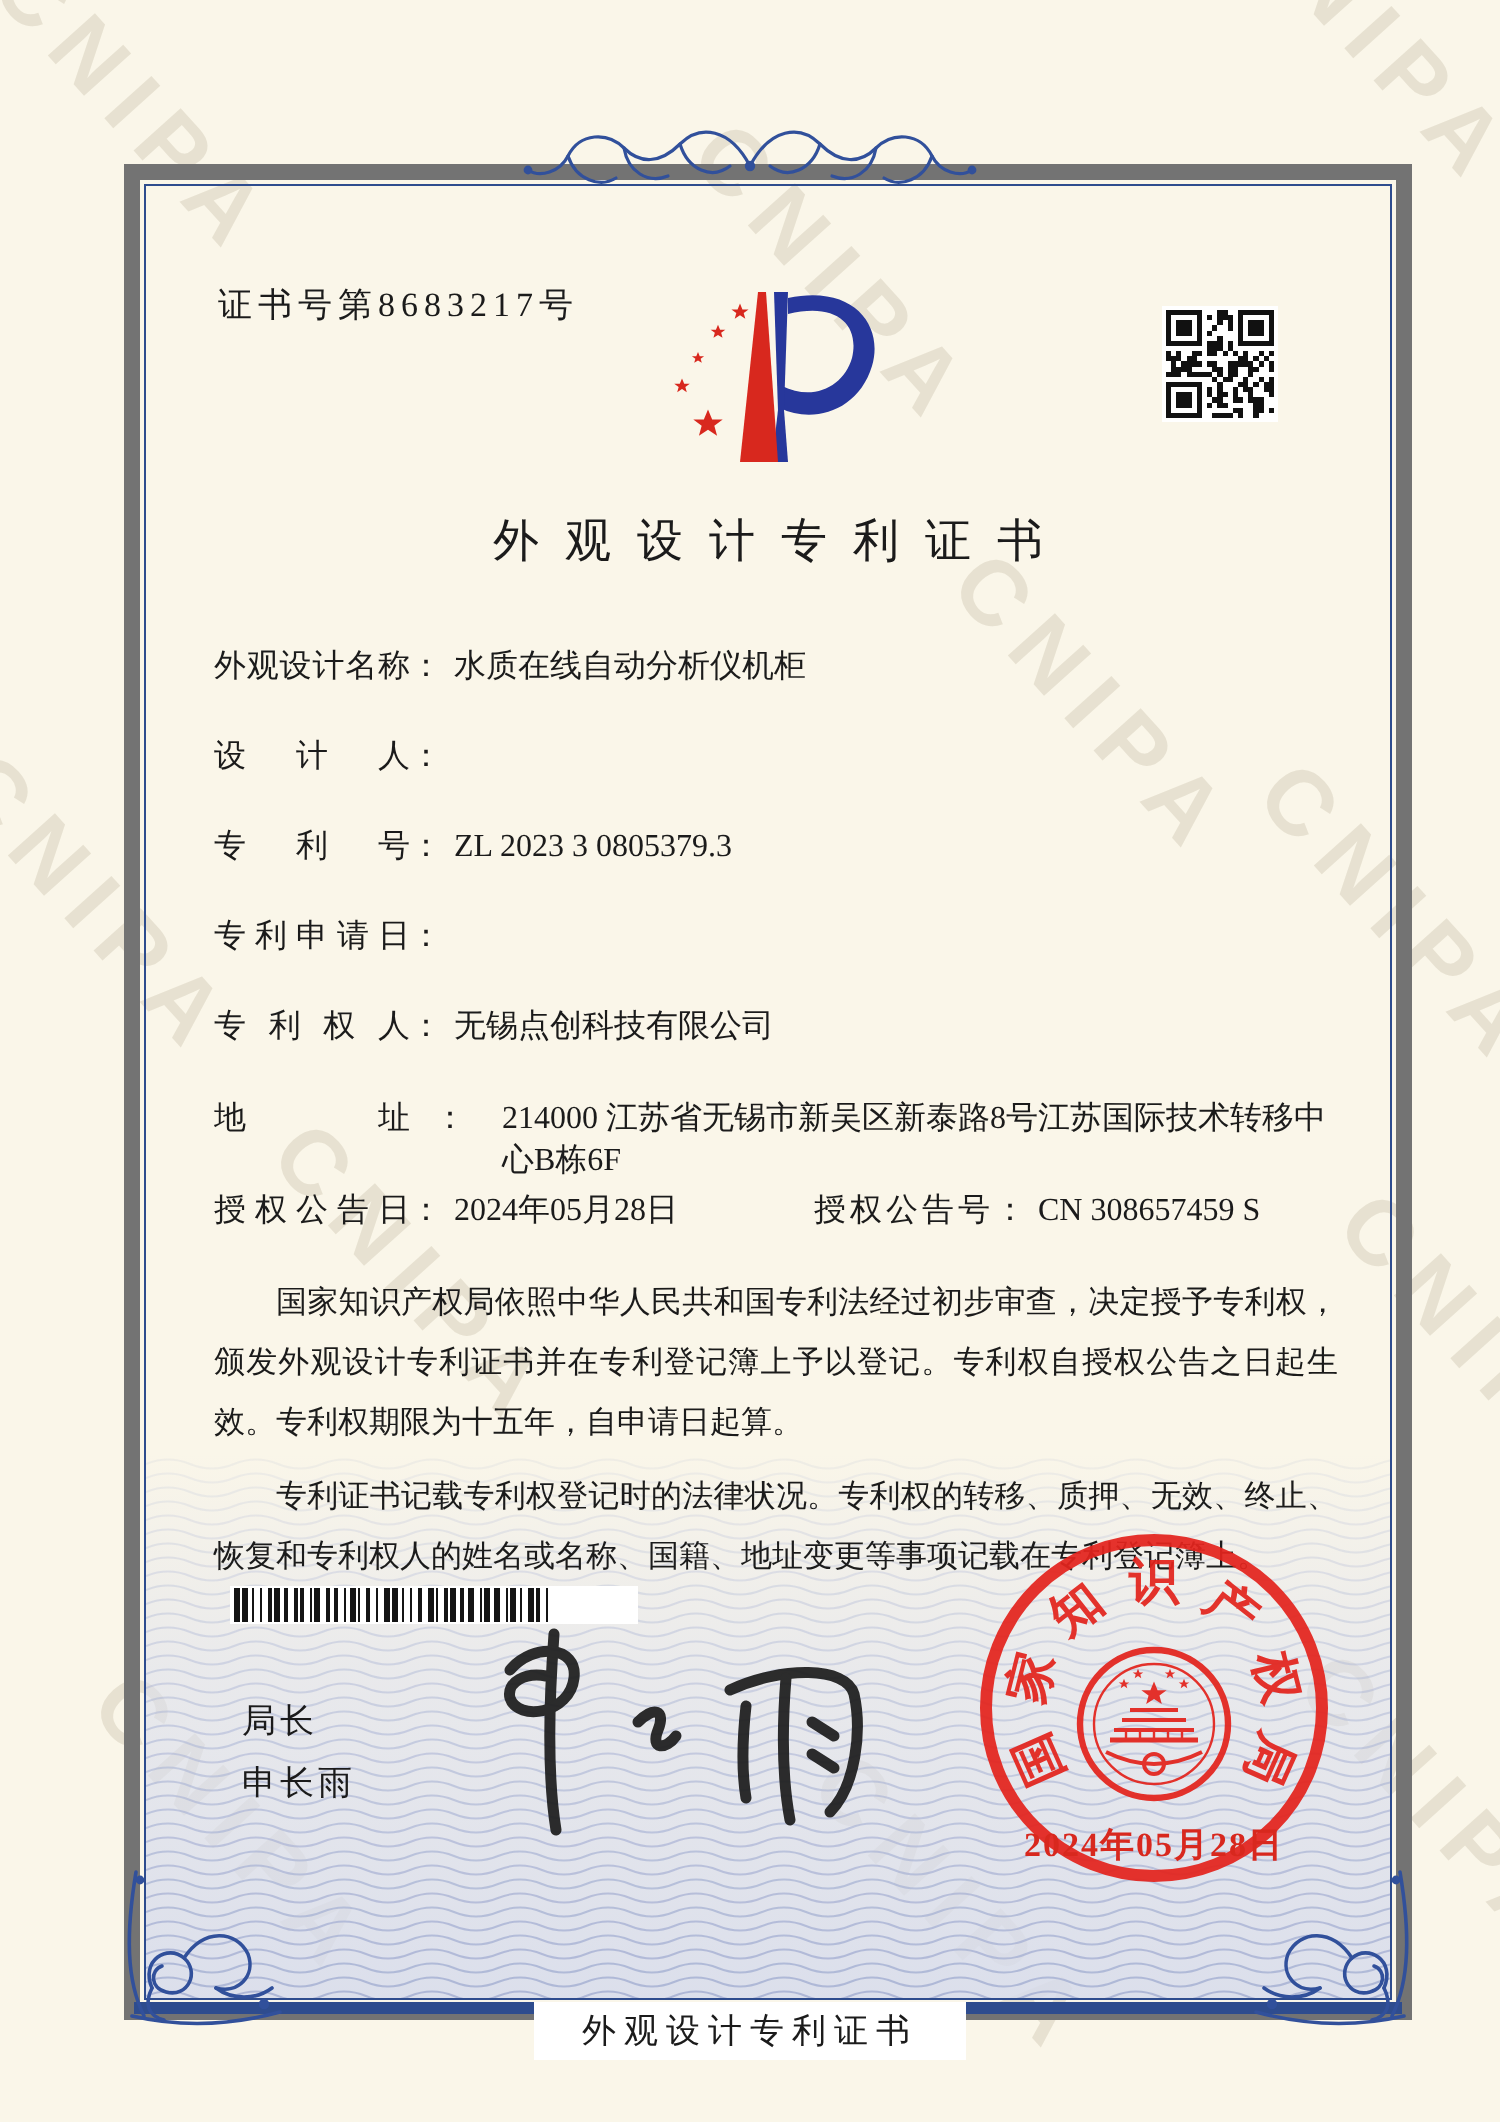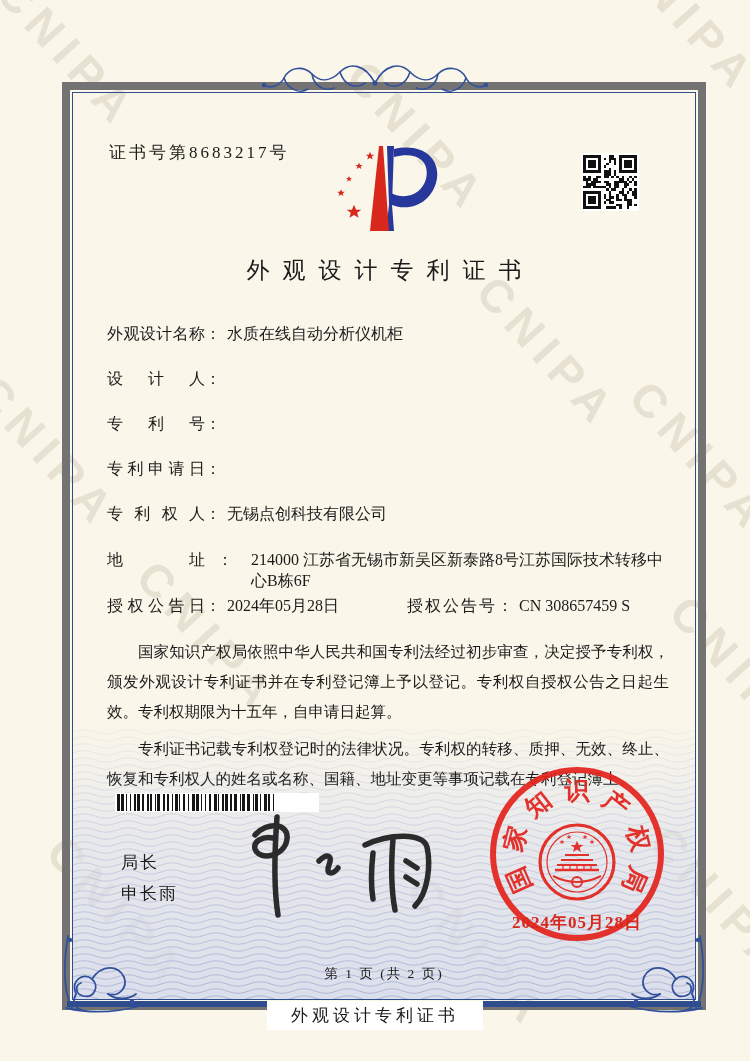--- a/index.html
+++ b/index.html
@@ -56,21 +56,21 @@
   .g2 .lbl2{flex:none;letter-spacing:2px;}
   
   .paras{position:absolute;left:34px;top:544px;width:562px;font-size:15.5px;line-height:1.95;text-align:justify;}
   .paras p{margin:0;text-indent:2em;}
   .paras p + p{margin-top:6px;}
   
   .barcode{position:absolute;left:42px;top:700px;width:200px;height:17px;background:#fff;
     display:flex;align-items:stretch;overflow:hidden;padding:1px 2px;}
   .barcode i{display:block;height:100%;flex:none;}
   .director{position:absolute;left:48px;top:754px;
-    font-family:Liberation Serif, serif;font-size:17px;letter-spacing:2px;line-height:31px;}
+    font-family:Liberation Mono, monospace;font-size:17px;letter-spacing:2px;line-height:31px;}
   .sig{position:absolute;left:142px;top:716px;}
   .seal{position:absolute;left:415px;top:672px;width:178px;height:178px;}
   .seal-date{position:absolute;left:417px;top:818px;width:174px;text-align:center;
     color:#d8281e;font-size:17px;font-weight:bold;letter-spacing:1px;z-index:2;}
   .page-info{position:absolute;left:0;right:0;bottom:16px;text-align:center;font-size:13.5px;letter-spacing:2px;z-index:2;}
   
   .note{
     position:absolute;left:50%;top:1001px;transform:translateX(-50%);
     background:#fff;padding:3px 24px;font-size:17px;letter-spacing:4px;z-index:3;white-space:nowrap;
   }
@@ -419,20 +419,21 @@
             <span class="colon">：</span>
           <span class="val">水质在线自动分析仪机柜</span>
         </div>
         <div class="row">
           <span class="lbl">设计人</span>
             <span class="colon">：</span>
         </div>
         <div class="row">
           <span class="lbl">专利号</span>
             <span class="colon">：</span>
+          <span class="val">ZL 2023 3 0805379.3</span>
         </div>
         <div class="row">
           <span class="lbl">专利申请日</span>
             <span class="colon">：</span>
         </div>
         <div class="row">
           <span class="lbl">专利权人</span>
             <span class="colon">：</span>
           <span class="val">无锡点创科技有限公司</span>
         </div>
@@ -583,21 +584,20 @@
           <path d="M-16,-2 h32" stroke-width="2"></path>
           <path d="M-20,3 h40" stroke-width="2"></path>
           <path d="M-14,3 v5 M-7,3 v5 M0,3 v5 M7,3 v5 M14,3 v5" stroke-width="1.2"></path>
           <path d="M-22,8 h44" stroke-width="2.4"></path>
           <path d="M-24,14 q24,12 48,0" stroke-width="2"></path>
           <circle cy="20" r="5" stroke-width="2"></circle>
         </g>
       </svg>
       <div class="seal-date">2024年05月28日</div>
 
-      <div class="page-info">第 1 页 (共 2 页)</div>
     </div>
   </div>
 
   <svg class="corner-ornament" style="left:-10px;bottom:-12px;" width="84" height="84" viewBox="0 0 84 84">
     <g fill="none" stroke="#31509b" stroke-width="1.8" stroke-linecap="round">
       <path d="M8,6 C3,36 3,60 12,78"></path>
       <path d="M6,78 C32,84 58,82 80,76"></path>
       <path d="M16,64 C10,50 24,42 32,49 C40,56 34,69 23,66 C15,64 15,55 21,53"></path>
       <path d="M32,49 C42,34 58,35 64,47 C68,58 59,67 48,64"></path>
       <path d="M48,64 C56,70 68,70 76,64"></path>

